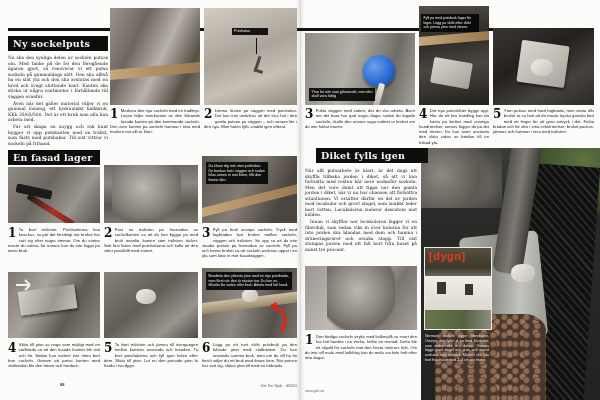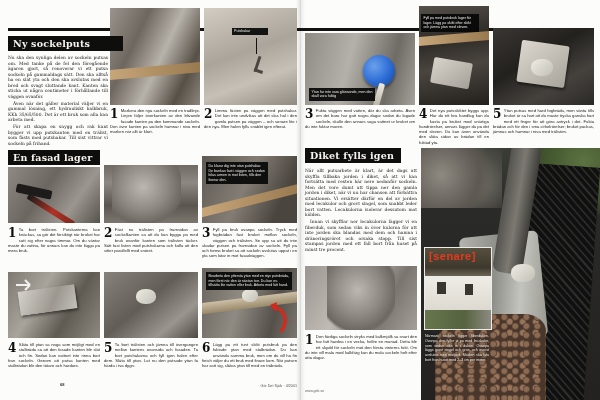--- a/index.html
+++ b/index.html
@@ -87,21 +87,21 @@
   .arrow-svg{position:absolute;z-index:4}
 </style>
 </head>
 <body>
 
 <div id="spread">
 
   <div class="rule"></div>
   <div class="gutter"></div>
 
-  <div class="hbox" style="left:8px;top:36px;width:115px">Ny sockelputs</div>
+  <div class="hbox" style="left:8px;top:36px;width:100px">Ny sockelputs</div>
 
   <div class="body" style="left:8px;top:55px;width:100px;height:92px">
     <p class="first">Nu ska den synliga delen av sockeln putsas om. Med tanke på de fel den föregående ägaren gjort, så renoverar vi ett putsa sockeln på gammaldags sätt. Den ska alltså ha en slät yta och den ska avslutas med en bred och svagt sluttande kant. Kanten ska sticka ut några centimeter i förhållande till väggen ovanför.</p>
     <p>Även när det gäller material väljer vi en gammal lösning, ett hydrauliskt kalkbruk, KKh 35/65/500. Det är ett bruk som alla kan arbeta med.</p>
     <p>För att skapa en snygg och rak kant bygger vi upp putskanten med en trälist, som fästs med putshakar. Till sist vittrar vi sockeln på frihand.</p>
   </div>
 
   <div class="ph ph-concrete1" style="left:110px;top:8px;width:90px;height:97px">
     <div class="wood-strip" style="left:-4px;top:58px;width:110%;height:10px"></div>
   </div>
@@ -206,21 +206,21 @@
 
   <div class="ph ph-float5" style="left:493px;top:28px;width:101px;height:77px">
     <div class="board"></div>
     <div class="glove" style="left:38%;top:40%;width:22px;height:17px"></div>
   </div>
   <div class="cap" style="left:493px;top:108px;width:101px">
     <span class="num">5</span>
     <span>Ytan putsas med hård fogbräda, men vänta tills bruket är så hårt att du måste trycka ganska hårt med ett finger för att göra avtryck i det. Fukta brädan och för den i små cirkelrörelser; bruket packas, jämnas och hamnar i nivå med trälisten.</span>
   </div>
 
-  <div class="hbox" style="left:305px;top:148px;width:96px">Diket fylls igen</div>
+  <div class="hbox" style="left:316px;top:148px;width:112px">Diket fylls igen</div>
 
   <div class="body" style="left:305px;top:168px;width:112px;height:94px">
     <p class="first">När allt putsarbete är klart, är det dags att skyffla tillbaka jorden i diket, så att vi kan fortsätta med resten här nere nedanför sockeln. Men det vore dumt att tippa ner den gamla jorden i diket, när vi nu har chansen att förbättra situationen. Vi ersätter därför en del av jorden med lecakulor och grovt singel, som snabbt leder bort vatten. Lecakulorna isolerar dessutom mot kölden.</p>
     <p>Innan vi skyfflar ner lecakulorna lägger vi en fiberduk, som sedan viks in över kulorna för att inte jorden ska blandas med dem och hamna i dräneringsröret och orsaka stopp. Till sist stampas jorden med ett fall bort från huset på minst tre procent.</p>
   </div>
 
   <div class="ph ph-paint" style="left:305px;top:266px;width:112px;height:64px">
     <div class="figure" style="left:20%;width:60%"></div>
   </div>
   <div class="cap" style="left:305px;top:334px;width:112px">
@@ -240,18 +240,18 @@
     <div class="leca"></div>
   </div>
 
   <div class="inset" style="left:424px;top:247px;width:68px;height:83px">
     <div class="inset-roof"></div>
     <div class="inset-wall">
       <div class="inset-window" style="left:12px;top:6px;width:9px;height:12px"></div>
       <div class="inset-window" style="left:40px;top:8px;width:8px;height:11px"></div>
     </div>
     <div class="inset-grass"></div>
-    <div class="after-label">[senare]</div>
+    <div class="after-label">[dygn]</div>
   </div>
 
   <div class="wcap" style="left:425px;top:334px;width:64px">Närmast sockeln ligger fiberduken. Ovanpå den fyller vi på med lecakulor, som sedan viks in i duken. Ovanpå läggs grovt singel och grus, och överst avslutas med matjord. Marken ska luta bort från huset med 2–3 cm per meter.</div>
 
 </div>
 
 </body></html>

